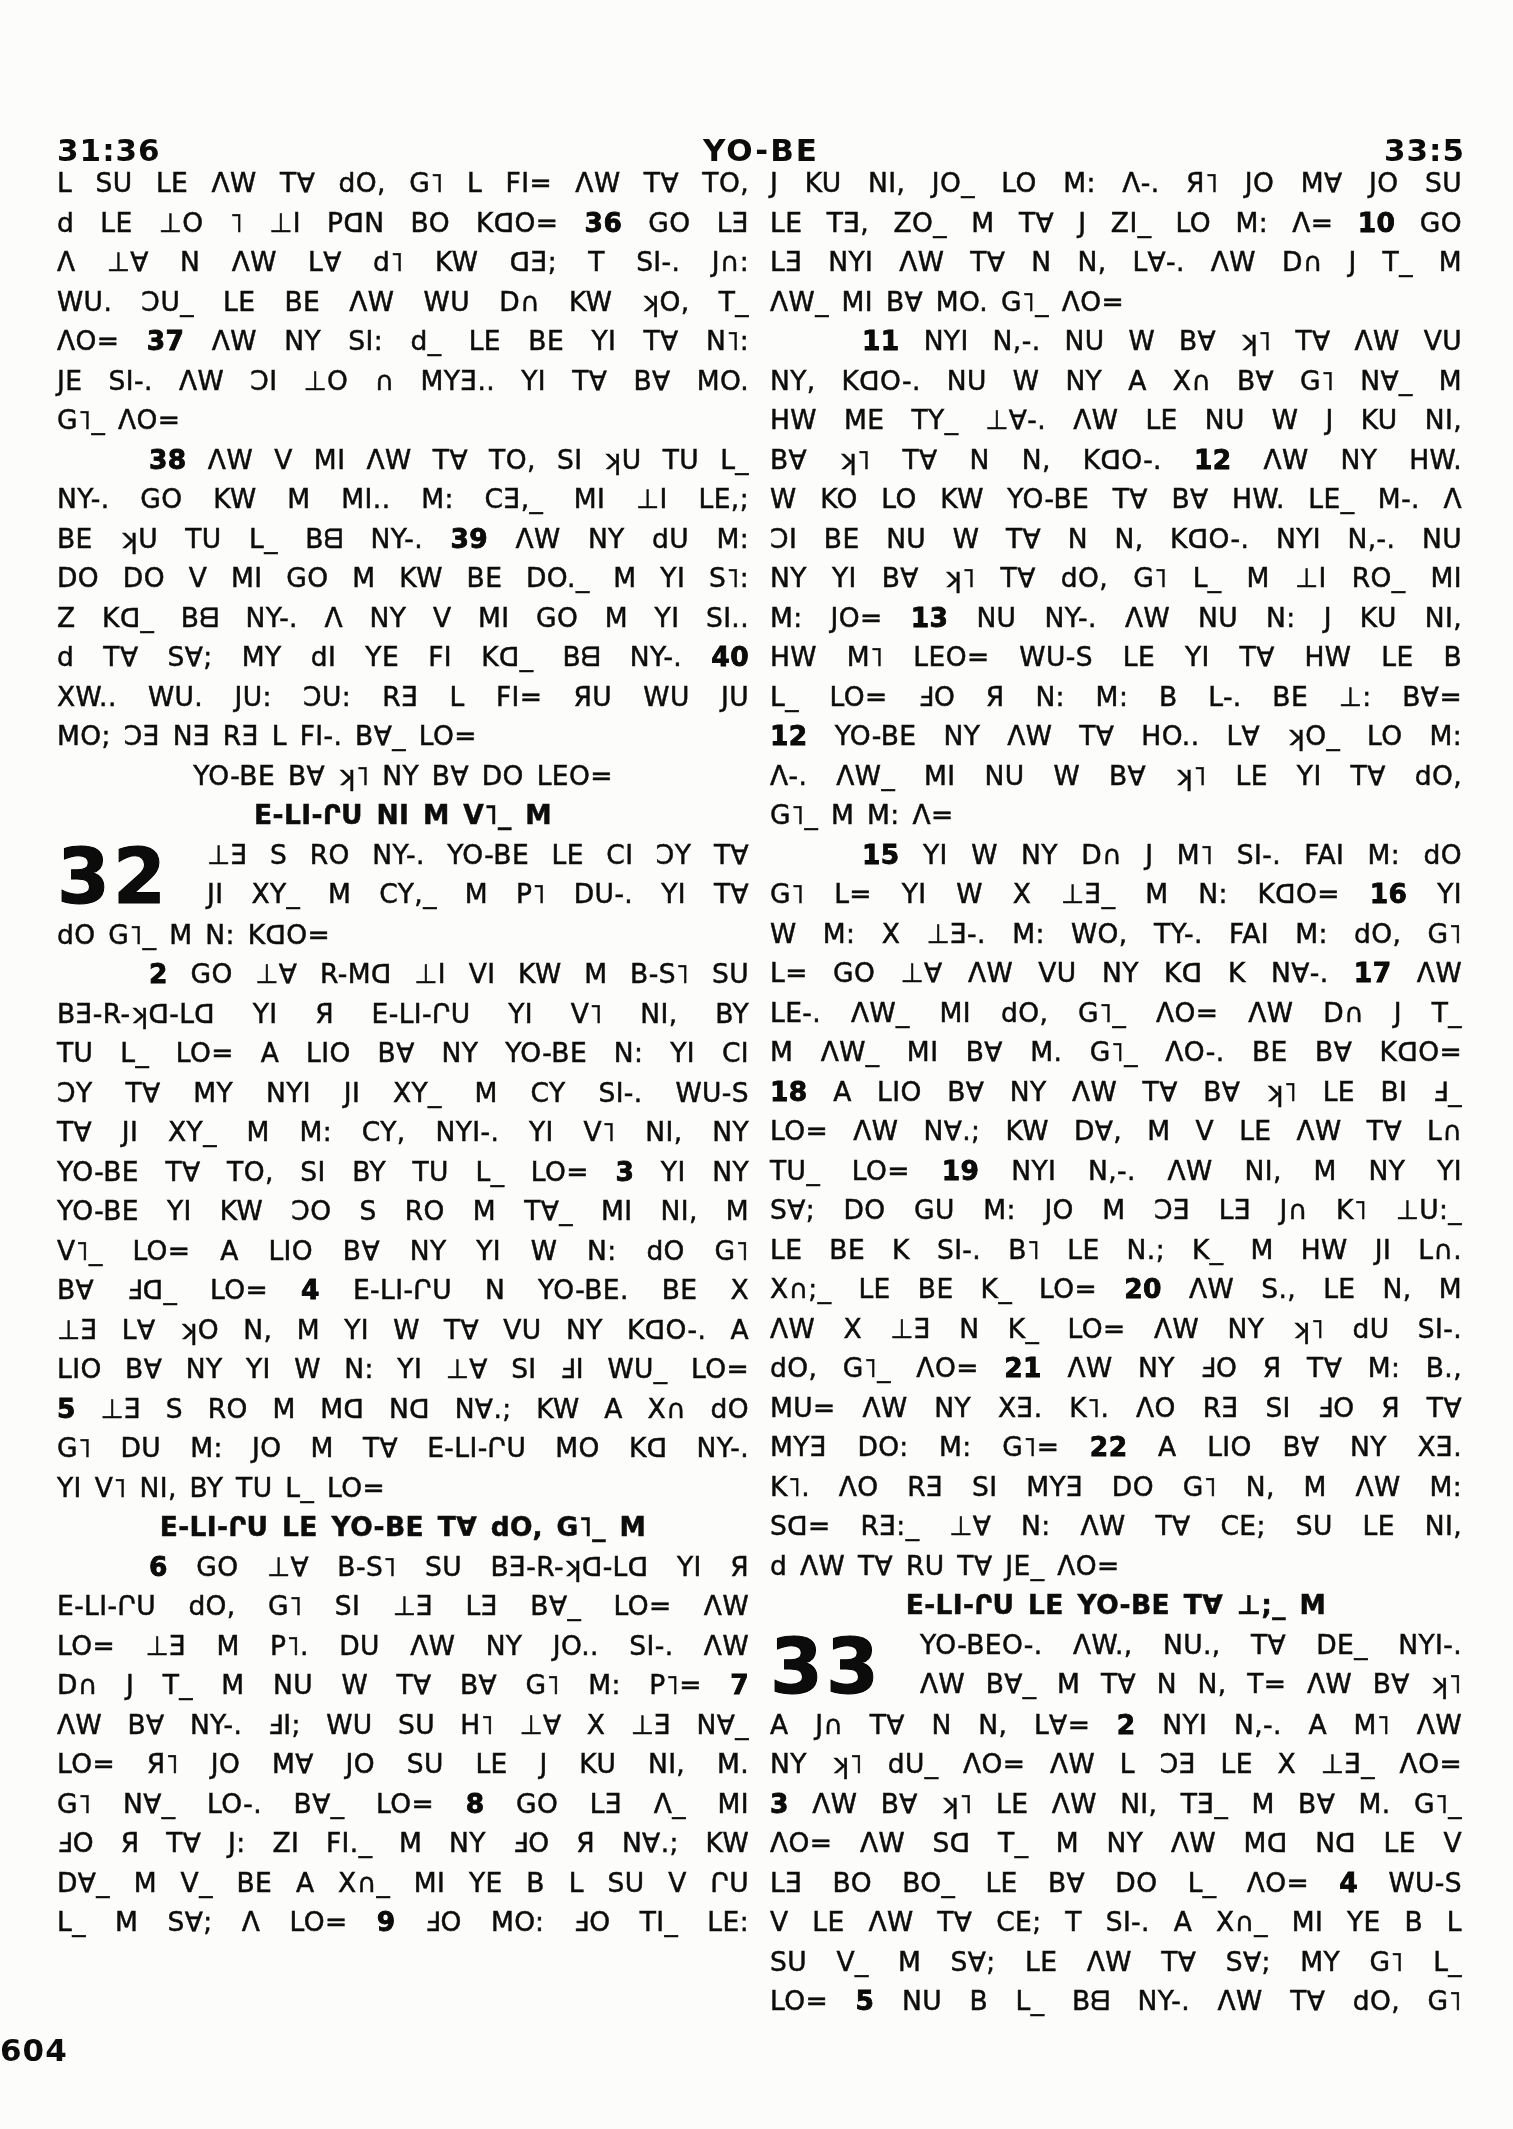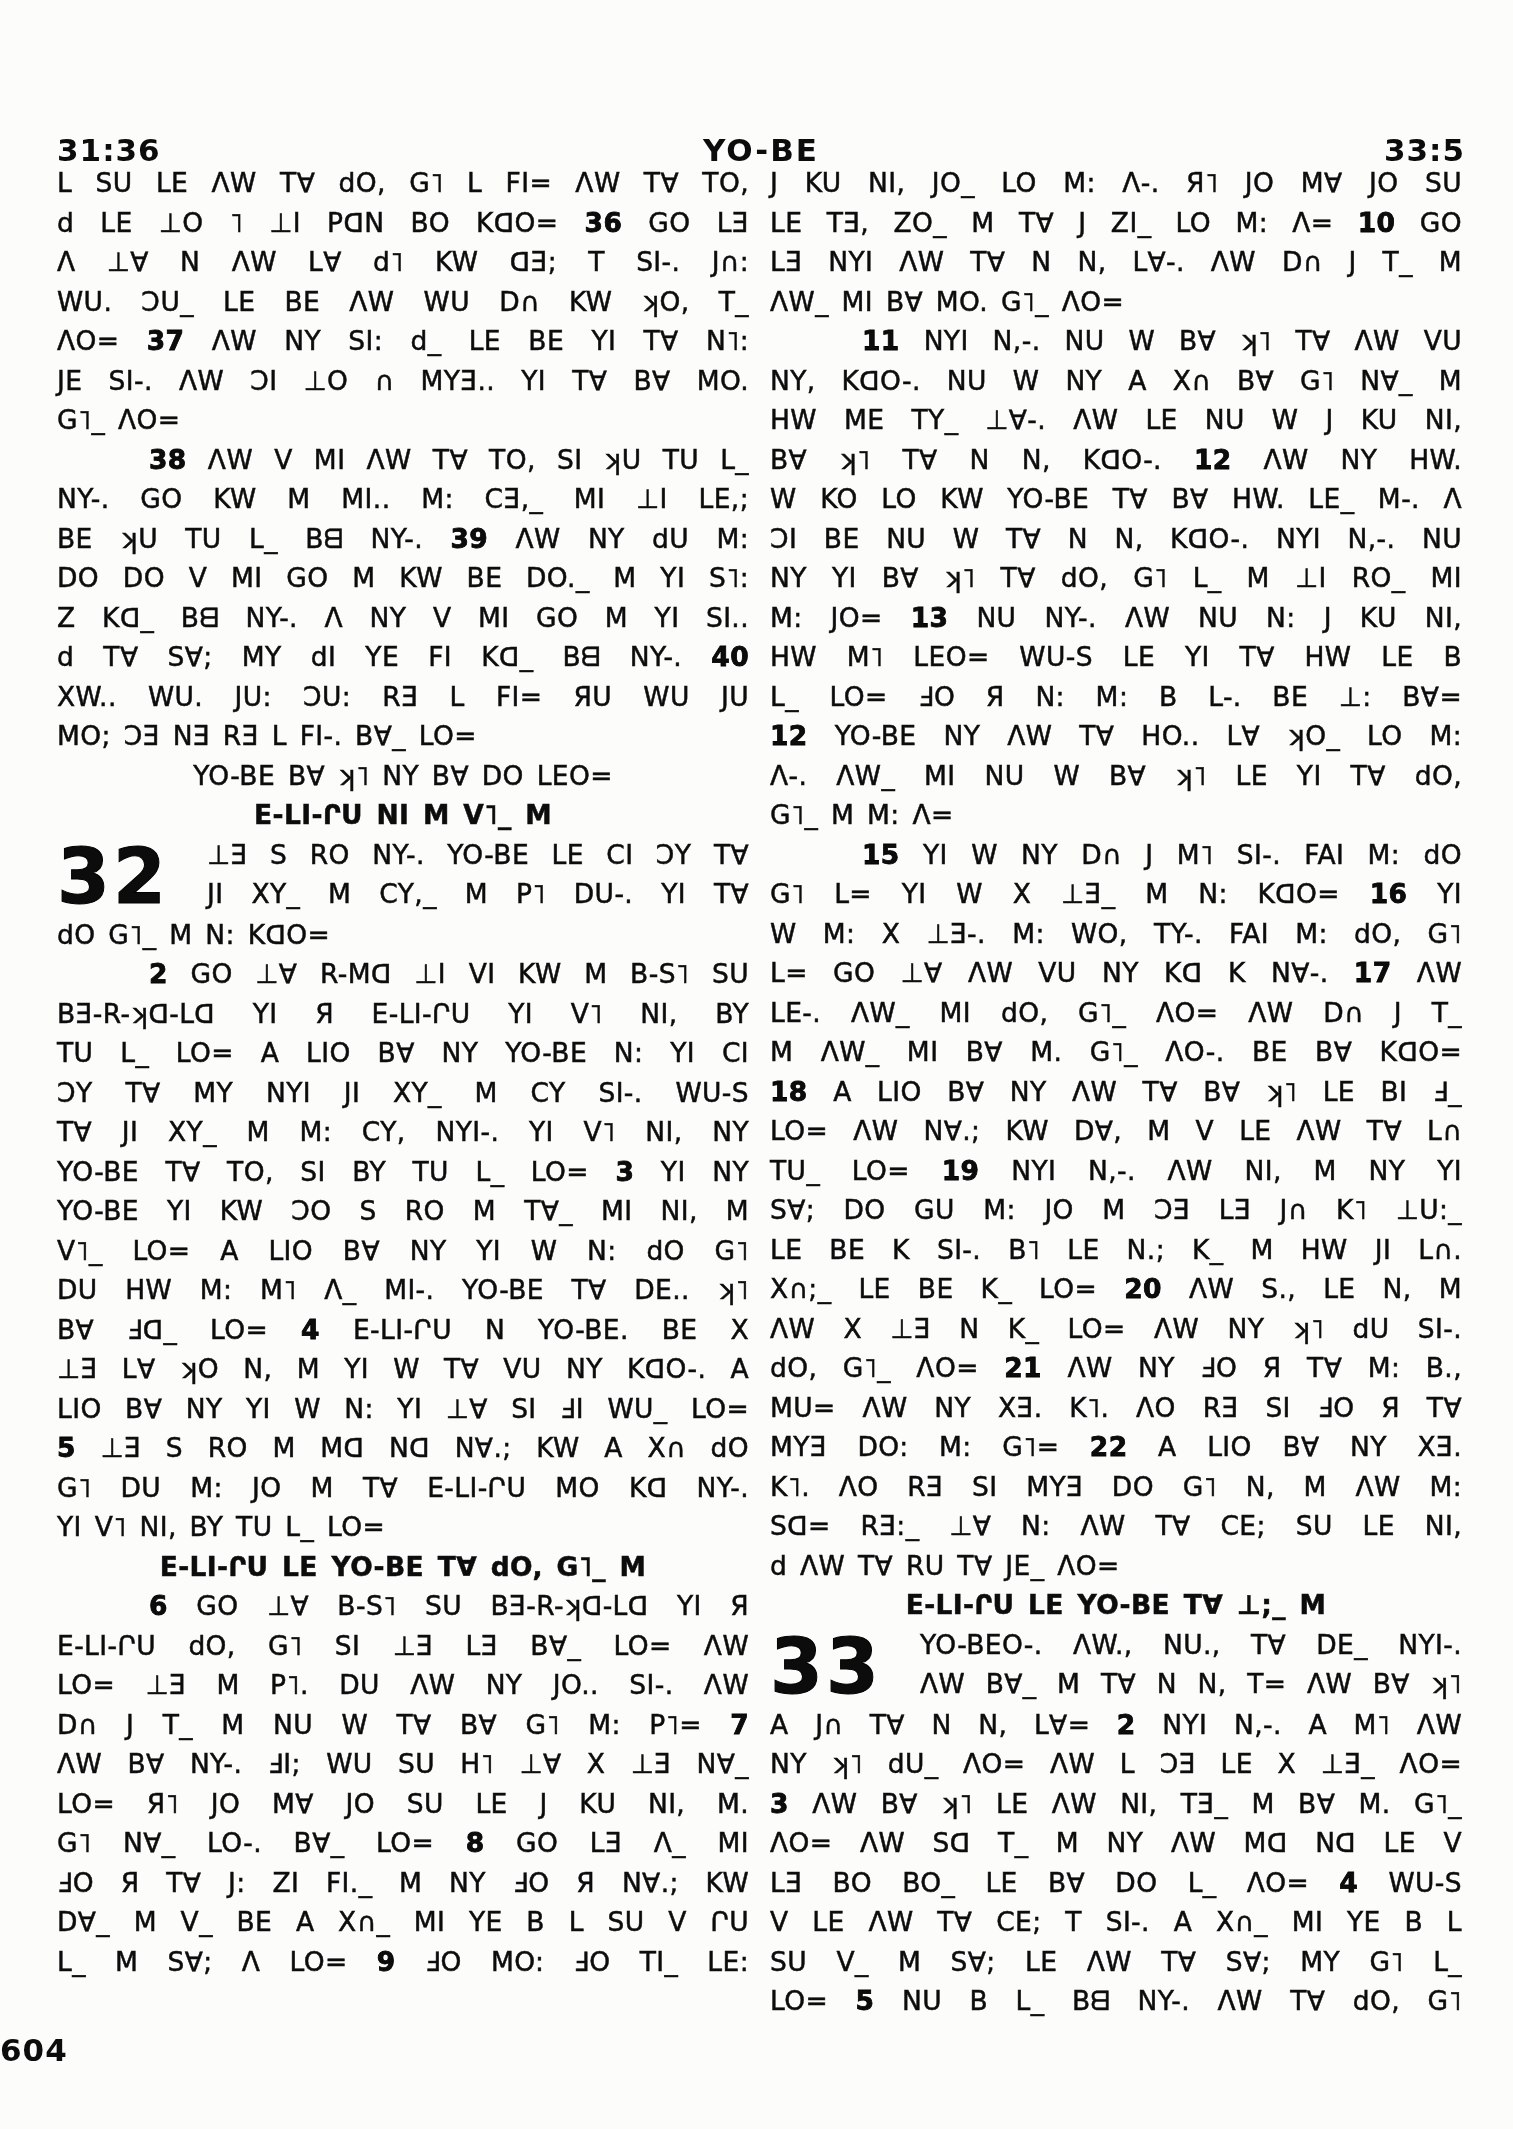--- a/index.html
+++ b/index.html
@@ -78,21 +78,20 @@
       </div>
       <div class="line e">dO G˥_ M N: KᗡO=</div>
       <div class="line j ind"><b>2</b> GO ⊥∀ R-Mᗡ ⊥I VI KW M B-S˥ SU</div>
       <div class="line j">BƎ-R-ʞᗡ-Lᗡ YI Я E-LI-ՐU YI V˥ NI, BY</div>
       <div class="line j">TU L_ LO= A LIO B∀ NY YO-BE N: YI CI</div>
       <div class="line j">ƆY T∀ MY NYI JI XY_ M CY SI-. WU-S</div>
       <div class="line j">T∀ JI XY_ M M: CY, NYI-. YI V˥ NI, NY</div>
       <div class="line j">YO-BE T∀ TO, SI BY TU L_ LO= <b>3</b> YI NY</div>
       <div class="line j">YO-BE YI KW ƆO S RO M T∀_ MI NI, M</div>
       <div class="line j">V˥_ LO= A LIO B∀ NY YI W N: dO G˥</div>
-      <div class="line j">DU HW M: M˥ Λ_ MI-. YO-BE T∀ DE.. ʞ˥</div>
       <div class="line j">B∀ Ⅎᗡ_ LO= <b>4</b> E-LI-ՐU N YO-BE. BE X</div>
       <div class="line j">⊥Ǝ L∀ ʞO N, M YI W T∀ VU NY KᗡO-. A</div>
       <div class="line j">LIO B∀ NY YI W N: YI ⊥∀ SI ℲI WU_ LO=</div>
       <div class="line j"><b>5</b> ⊥Ǝ S RO M Mᗡ Nᗡ N∀.; KW A X∩ dO</div>
       <div class="line j">G˥ DU M: JO M T∀ E-LI-ՐU MO Kᗡ NY-.</div>
       <div class="line e">YI V˥ NI, BY TU L_ LO=</div>
       <div class="line h">E-LI-ՐU LE YO-BE T∀ dO, G˥_ M</div>
       <div class="line j ind"><b>6</b> GO ⊥∀ B-S˥ SU BƎ-R-ʞᗡ-Lᗡ YI Я</div>
       <div class="line j">E-LI-ՐU dO, G˥ SI ⊥Ǝ LƎ B∀_ LO= ΛW</div>
       <div class="line j">LO= ⊥Ǝ M P˥. DU ΛW NY JO.. SI-. ΛW</div>

